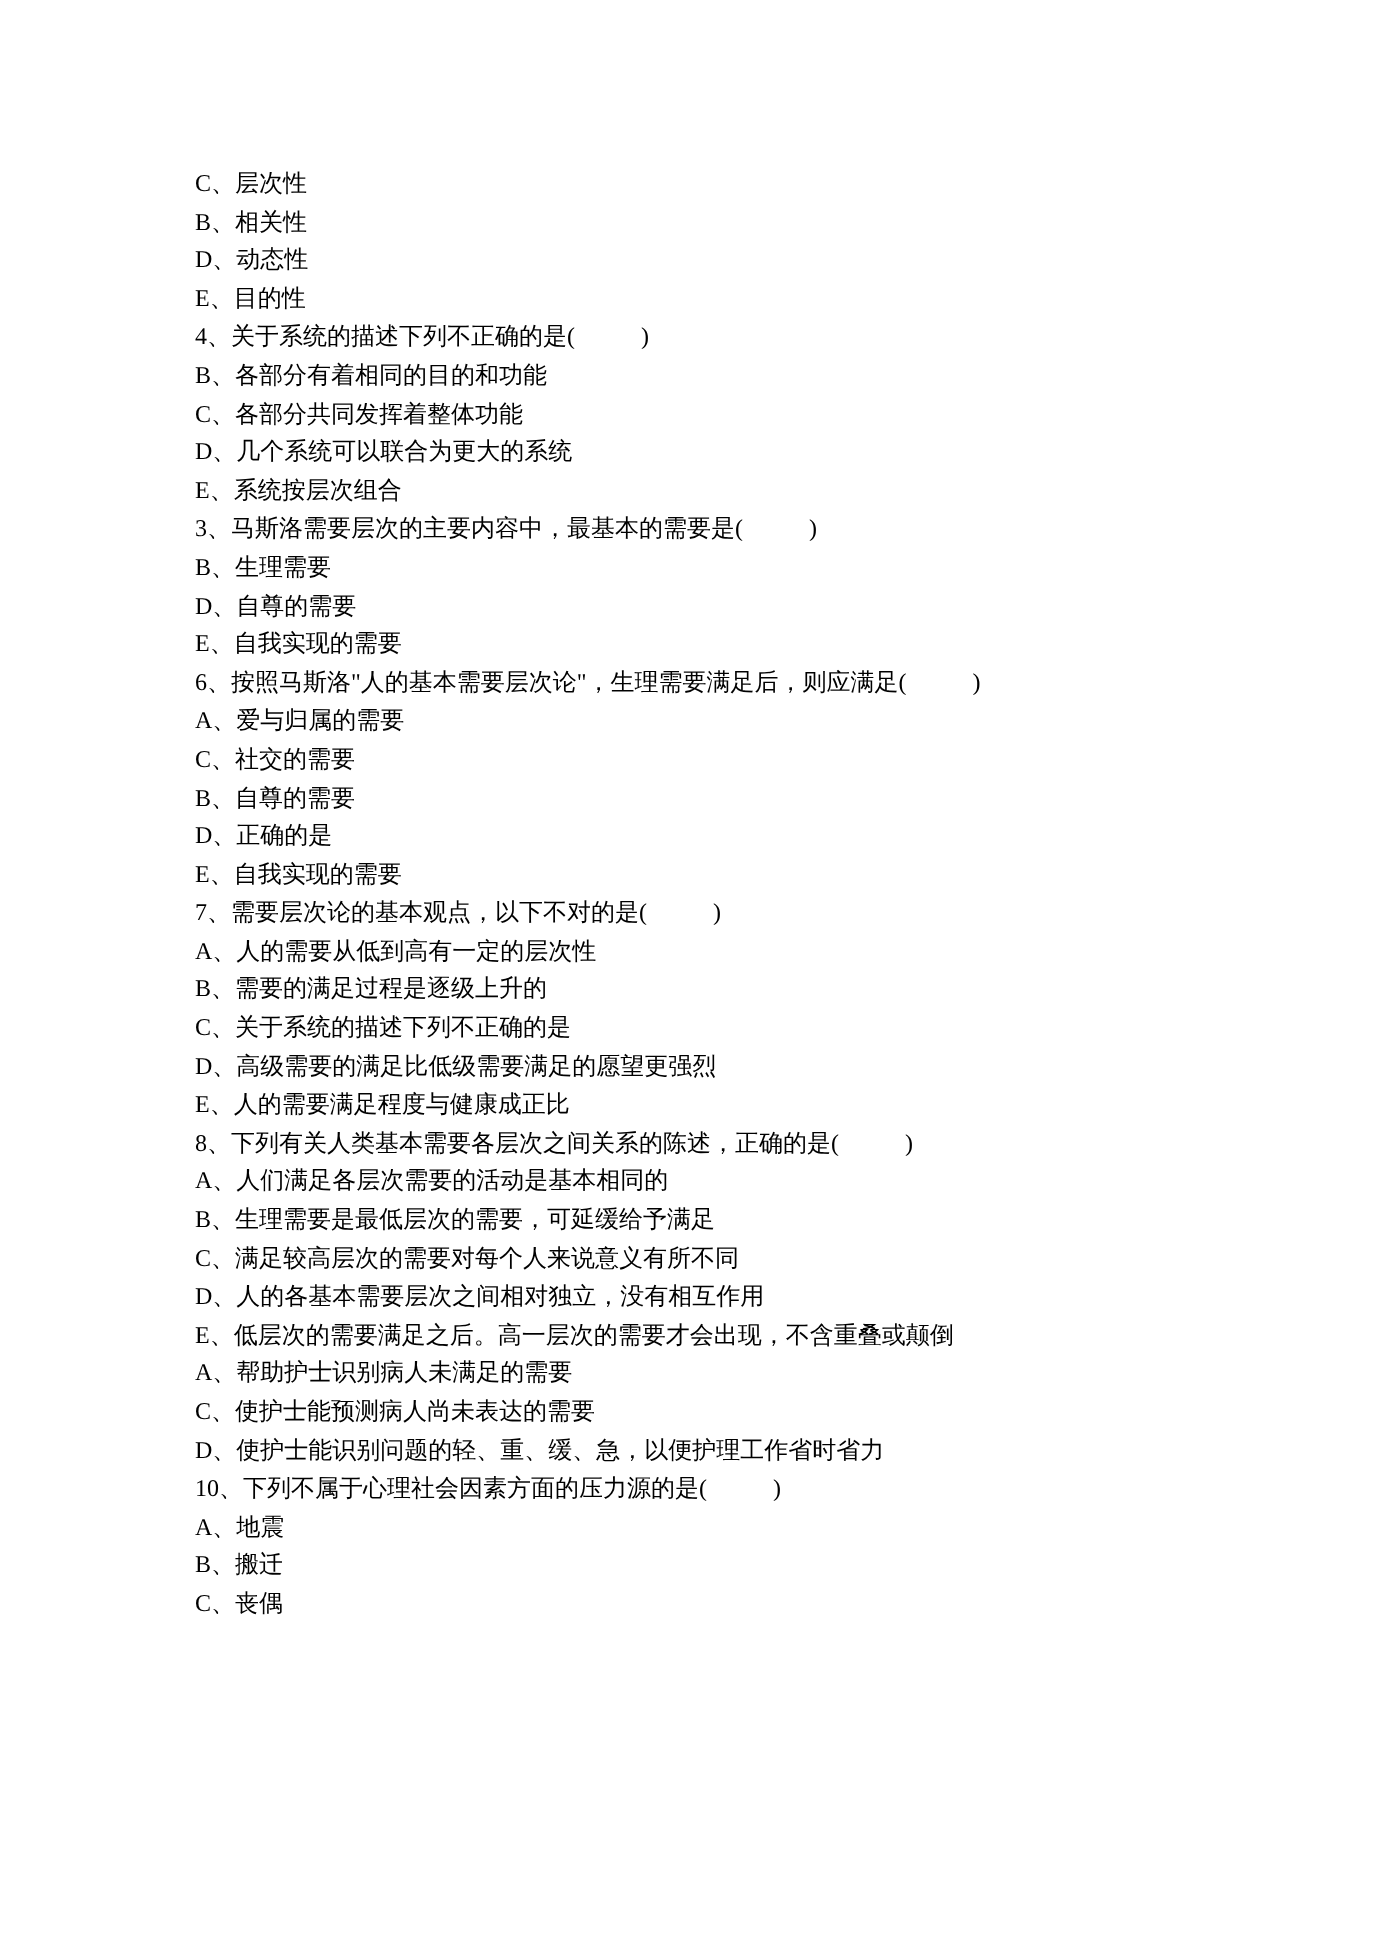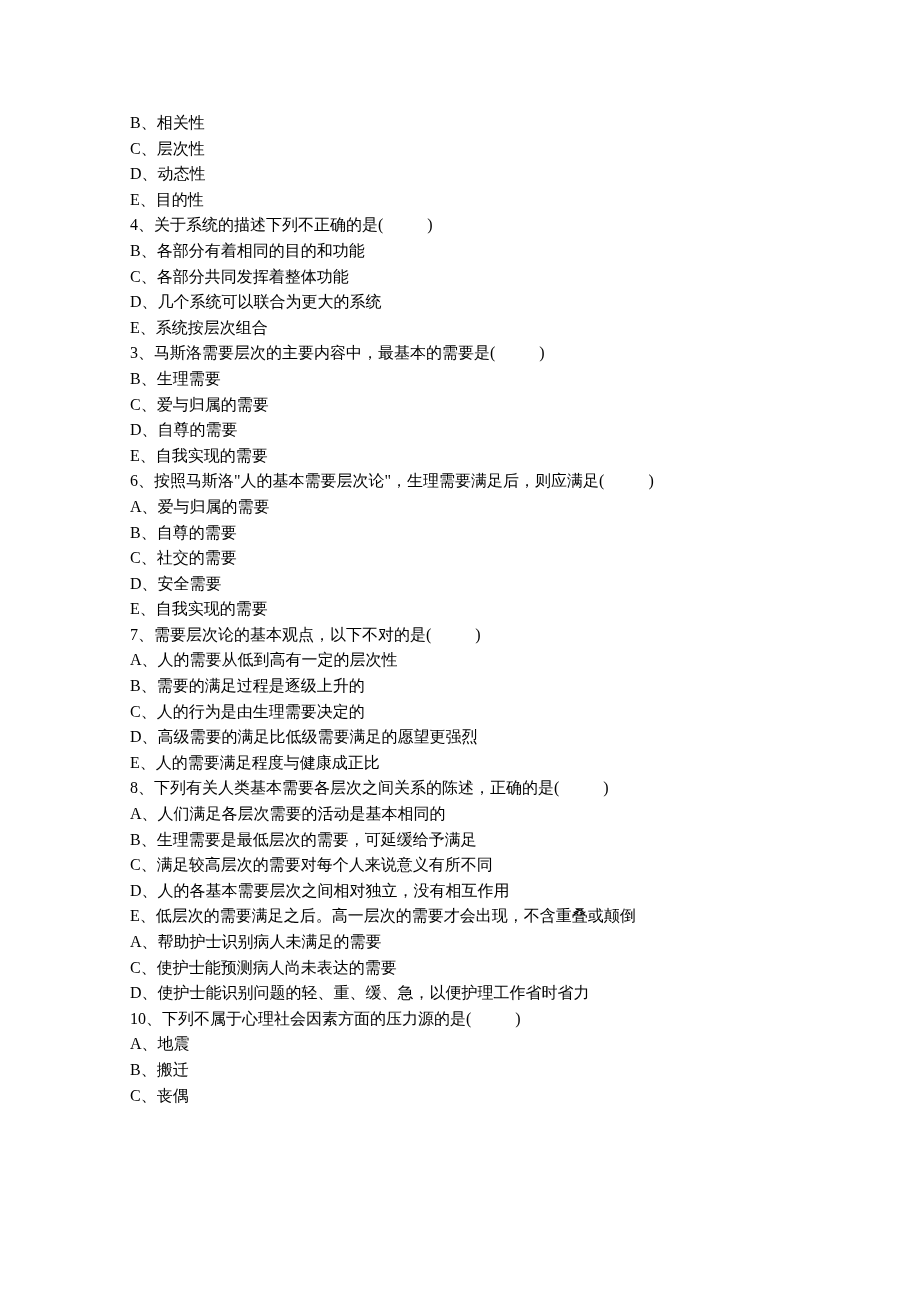--- a/index.html
+++ b/index.html
@@ -15,44 +15,43 @@
     }
     .line {
       white-space: pre;
       margin: 0;
     }
   </style>
 </head>
 <body>
 
 <div id="content">
+    <p class="line">C、层次性</p>
     <p class="line">B、相关性</p>
-    <p class="line">C、层次性</p>
     <p class="line">D、动态性</p>
     <p class="line">E、目的性</p>
     <p class="line">4、关于系统的描述下列不正确的是(           )</p>
     <p class="line">B、各部分有着相同的目的和功能</p>
     <p class="line">C、各部分共同发挥着整体功能</p>
     <p class="line">D、几个系统可以联合为更大的系统</p>
     <p class="line">E、系统按层次组合</p>
     <p class="line">3、马斯洛需要层次的主要内容中，最基本的需要是(           )</p>
     <p class="line">B、生理需要</p>
-    <p class="line">C、爱与归属的需要</p>
     <p class="line">D、自尊的需要</p>
     <p class="line">E、自我实现的需要</p>
     <p class="line">6、按照马斯洛"人的基本需要层次论"，生理需要满足后，则应满足(           )</p>
     <p class="line">A、爱与归属的需要</p>
+    <p class="line">C、社交的需要</p>
     <p class="line">B、自尊的需要</p>
-    <p class="line">C、社交的需要</p>
-    <p class="line">D、安全需要</p>
+    <p class="line">D、正确的是</p>
     <p class="line">E、自我实现的需要</p>
     <p class="line">7、需要层次论的基本观点，以下不对的是(           )</p>
     <p class="line">A、人的需要从低到高有一定的层次性</p>
     <p class="line">B、需要的满足过程是逐级上升的</p>
-    <p class="line">C、人的行为是由生理需要决定的</p>
+    <p class="line">C、关于系统的描述下列不正确的是</p>
     <p class="line">D、高级需要的满足比低级需要满足的愿望更强烈</p>
     <p class="line">E、人的需要满足程度与健康成正比</p>
     <p class="line">8、下列有关人类基本需要各层次之间关系的陈述，正确的是(           )</p>
     <p class="line">A、人们满足各层次需要的活动是基本相同的</p>
     <p class="line">B、生理需要是最低层次的需要，可延缓给予满足</p>
     <p class="line">C、满足较高层次的需要对每个人来说意义有所不同</p>
     <p class="line">D、人的各基本需要层次之间相对独立，没有相互作用</p>
     <p class="line">E、低层次的需要满足之后。高一层次的需要才会出现，不含重叠或颠倒</p>
     <p class="line">A、帮助护士识别病人未满足的需要</p>
     <p class="line">C、使护士能预测病人尚未表达的需要</p>

